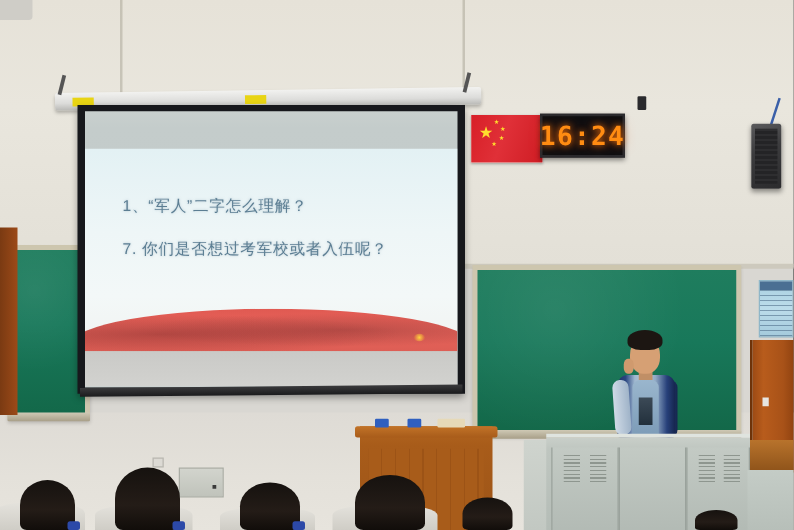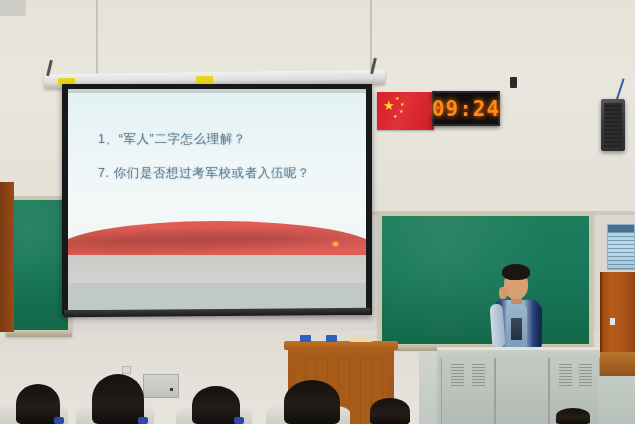--- a/index.html
+++ b/index.html
@@ -72,21 +72,21 @@
     background:#17181c;
     padding:5px 6px;
     box-sizing:border-box;
     box-shadow:0 3px 6px rgba(0,0,0,.4);
   }
   #screen-surface{
     position:relative;width:100%;height:100%;overflow:hidden;
     background:linear-gradient(180deg,#c9d0ce 0%,#c4cccb 6%,#c1c9c8 100%);
   }
   #slide{
-    position:absolute;left:0;top:4px;right:0;height:190px;
+    position:absolute;left:0;top:30px;right:0;height:190px;
     background:linear-gradient(180deg,#e3f1f4 0%,#eef6f7 35%,#f3f8f8 62%,#efefec 100%);
     overflow:hidden;
   }
   .slide-text{
     color:#5c7e93;
     font-size:12.5px;
     letter-spacing:.6px;
     line-height:1.35;
     text-shadow:0 0 2px rgba(120,150,170,.55);
   }
@@ -366,21 +366,21 @@
 
   <div id="flag">
     <span class="star star-big">★</span>
     <span class="star star-s1">★</span>
     <span class="star star-s2">★</span>
     <span class="star star-s3">★</span>
     <span class="star star-s4">★</span>
   </div>
 
   <div id="clock">
-    <span id="clock-time">09:24</span>
+    <span id="clock-time">16:24</span>
   </div>
 
   <div id="sensor"></div>
   <div id="speaker-cable"></div>
   <div id="speaker">
     <div id="speaker-grille"></div>
   </div>
 
   <div id="poster">
     <div id="poster-title"></div>

